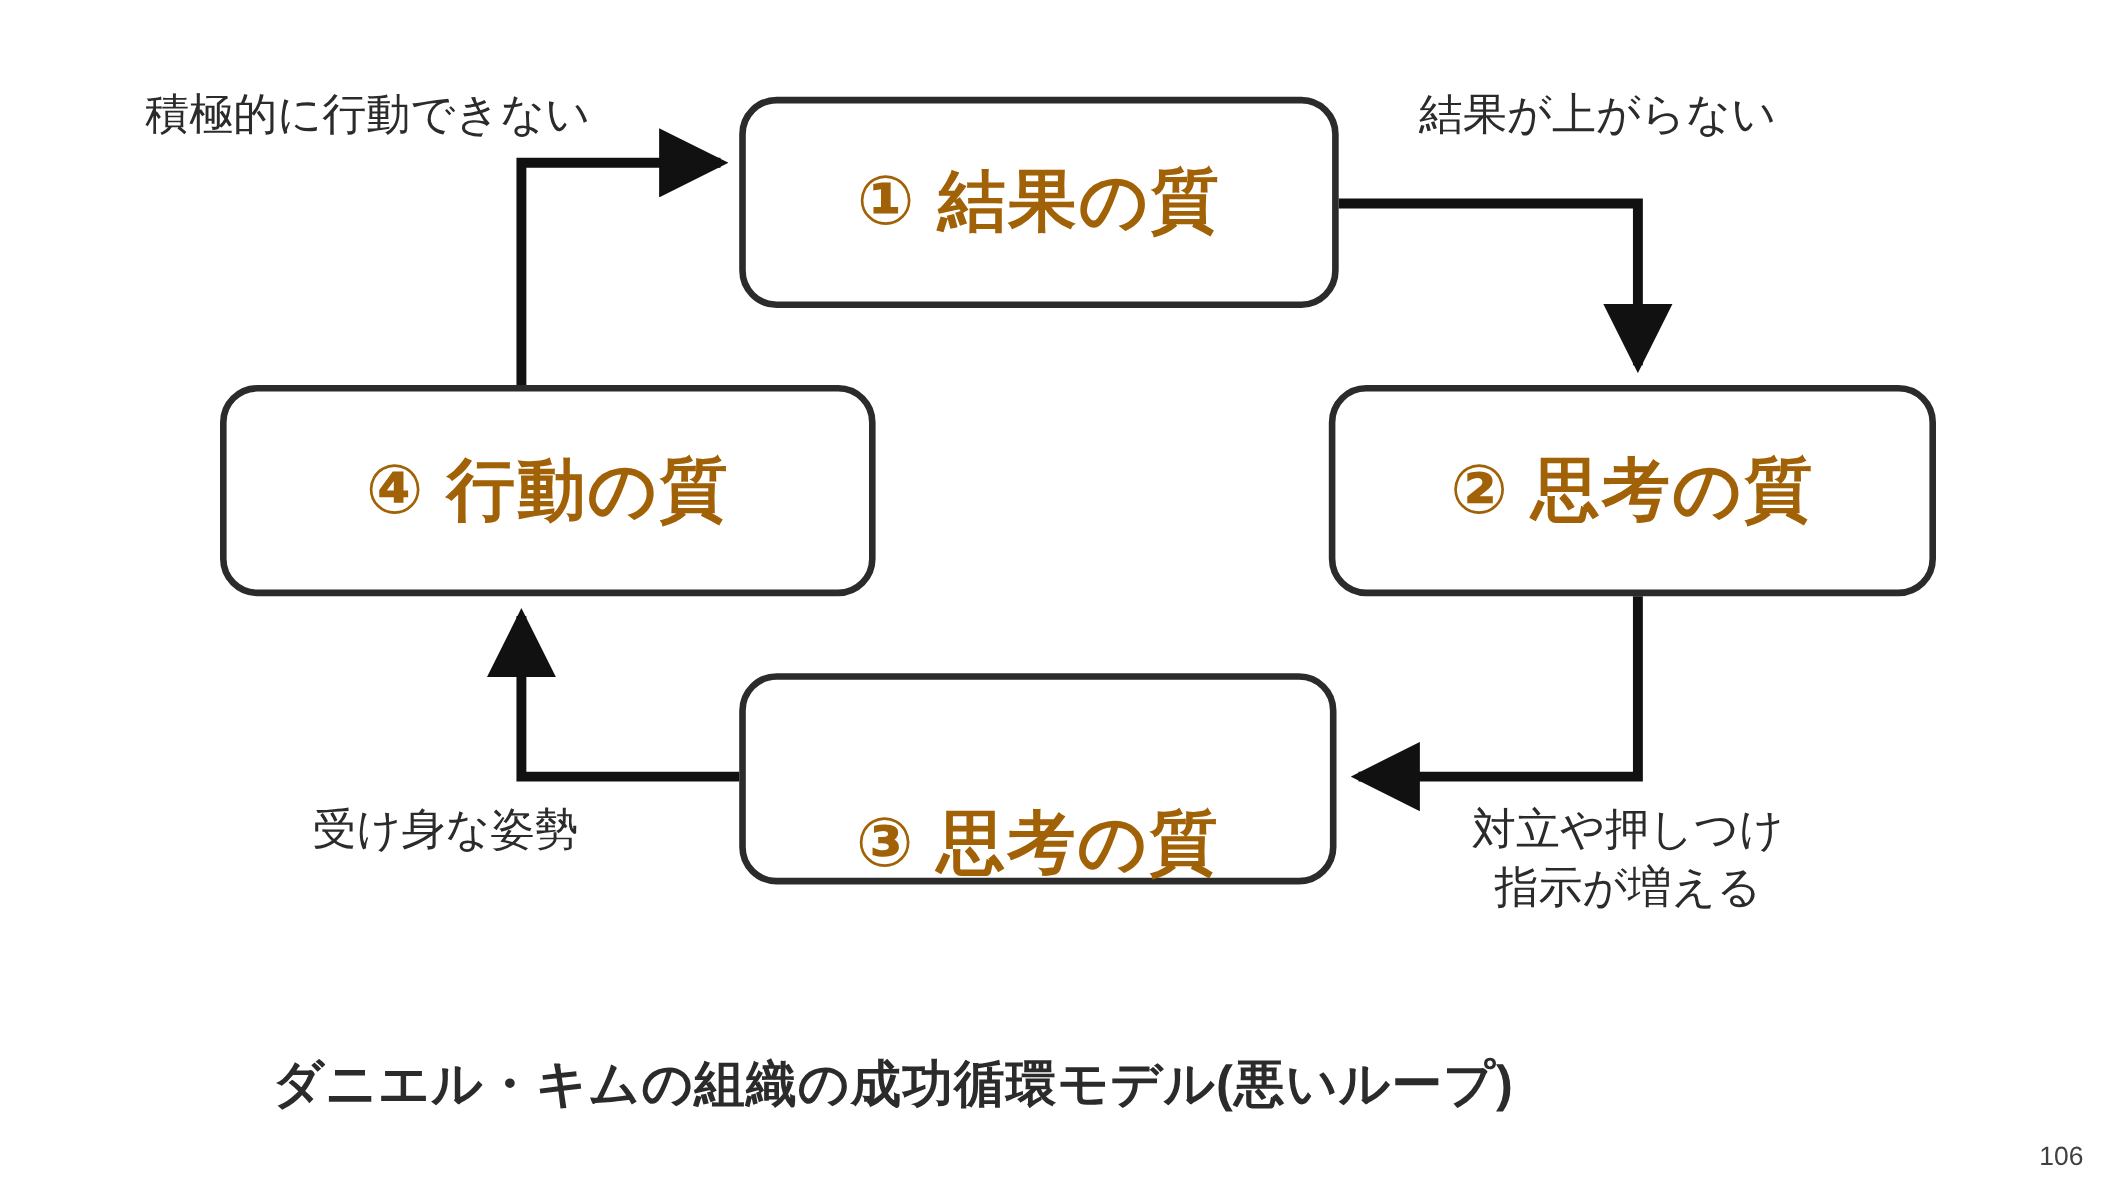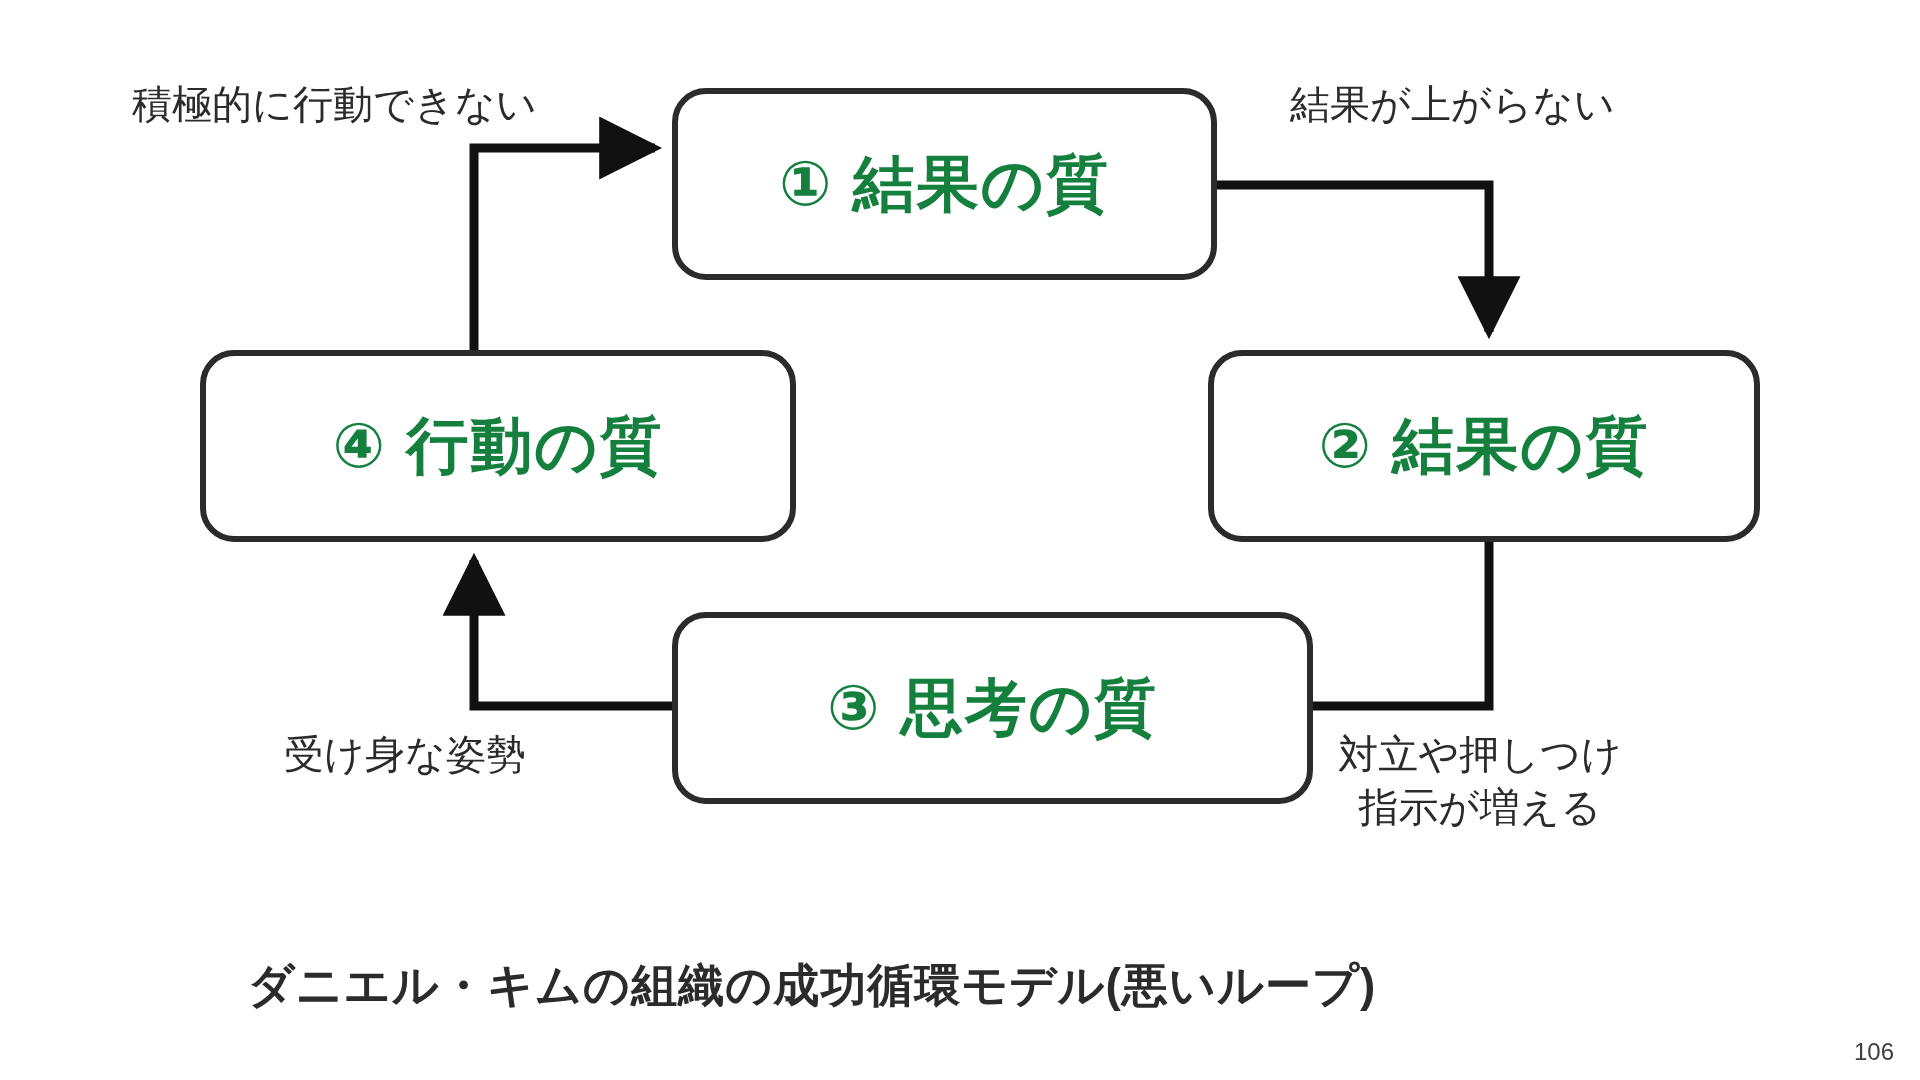--- a/index.html
+++ b/index.html
@@ -43,27 +43,27 @@
     display: flex;
     align-items: center;
     justify-content: center;
     z-index: 3;
   }
   .node-label {
     font-weight: bold;
     font-size: 62px;
     line-height: 1;
     letter-spacing: 2px;
-    color: #15803d;
+    color: #a16207;
     white-space: nowrap;
   }
 
   #node-1 { left: 672px;  top: 88px;  width: 545px; height: 192px; }
   #node-2 { left: 1208px; top: 350px; width: 552px; height: 192px; }
-  #node-3 { left: 672px;  top: 612px; width: 641px; height: 192px; }
+  #node-3 { left: 672px;  top: 612px; width: 543px; height: 192px; align-items: flex-end; }
   #node-4 { left: 200px;  top: 350px; width: 596px; height: 192px; }
 
   
   .edge-label {
     position: absolute;
     font-size: 40px;
     line-height: 1.32;
     color: #2b2b2b;
     white-space: nowrap;
     z-index: 4;
@@ -119,21 +119,21 @@
     <path d="M 1489 542 L 1489 706 L 1235 706" fill="none" stroke="#111111" stroke-width="9" stroke-linecap="butt" stroke-linejoin="miter" marker-end="url(#arrowhead)"></path>
 
     <path d="M 672 706 L 474 706 L 474 560" fill="none" stroke="#111111" stroke-width="9" stroke-linecap="butt" stroke-linejoin="miter" marker-end="url(#arrowhead)"></path>
   </svg>
 
   <div class="node" id="node-1">
     <span class="node-label">① 結果の質</span>
   </div>
 
   <div class="node" id="node-2">
-    <span class="node-label">② 結果の質</span>
+    <span class="node-label">② 思考の質</span>
   </div>
 
   <div class="node" id="node-3">
     <span class="node-label">③ 思考の質</span>
   </div>
 
   <div class="node" id="node-4">
     <span class="node-label">④ 行動の質</span>
   </div>
 

